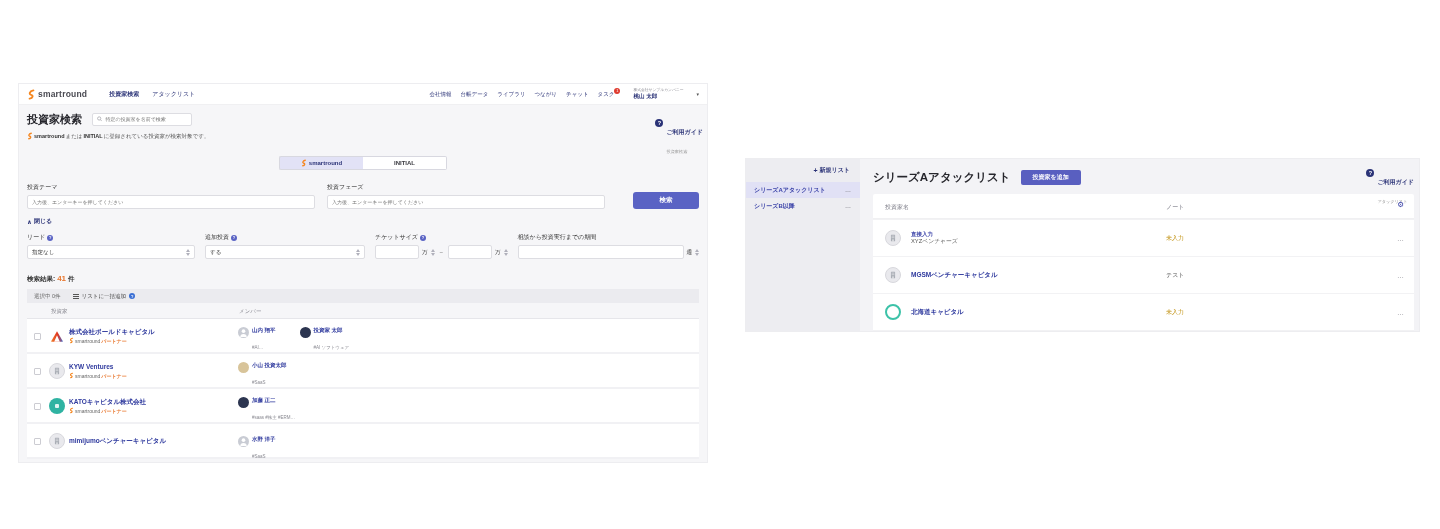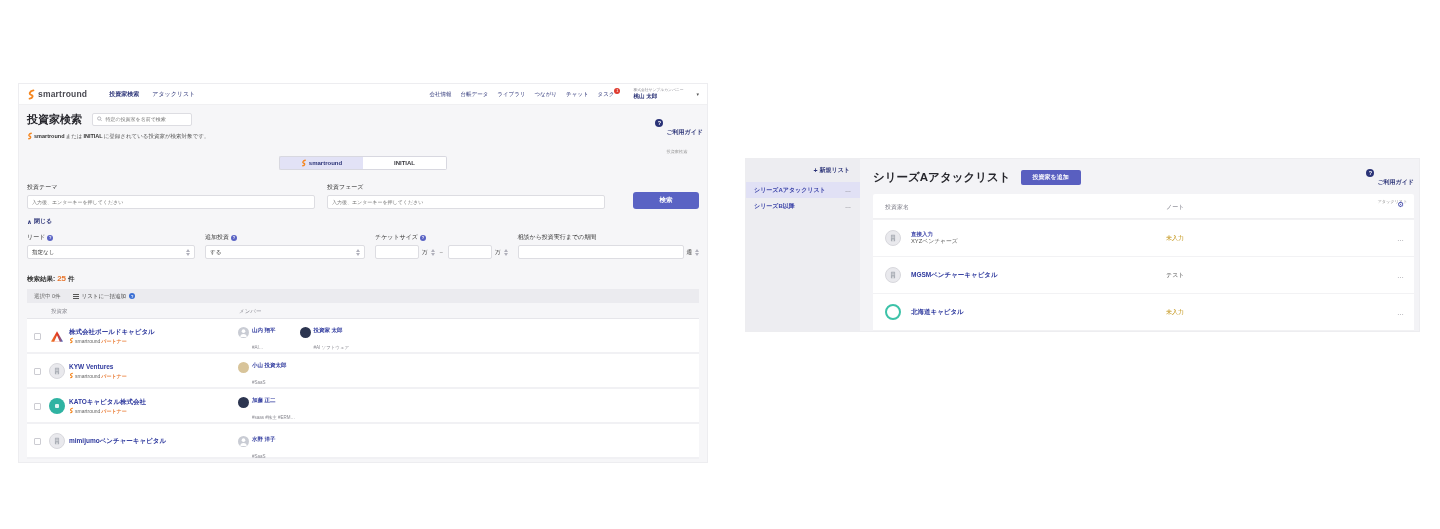--- a/index.html
+++ b/index.html
@@ -276,21 +276,21 @@
           <span class="stepper">
               <i class="tri-up"></i>
               <i class="tri-dn"></i>
             </span>
         </div>
       </div>
     </div>
 
     <div class="results-line">
       <span>検索結果:</span>
-      <span class="res-count">25</span>
+      <span class="res-count">41</span>
       <span>件</span>
     </div>
 
     <div class="sel-bar">
       <span class="sel-count">選択中 0件</span>
       <span class="bulk-add">
         <span class="hlines">
             <i></i>
             <i></i>
             <i></i>

